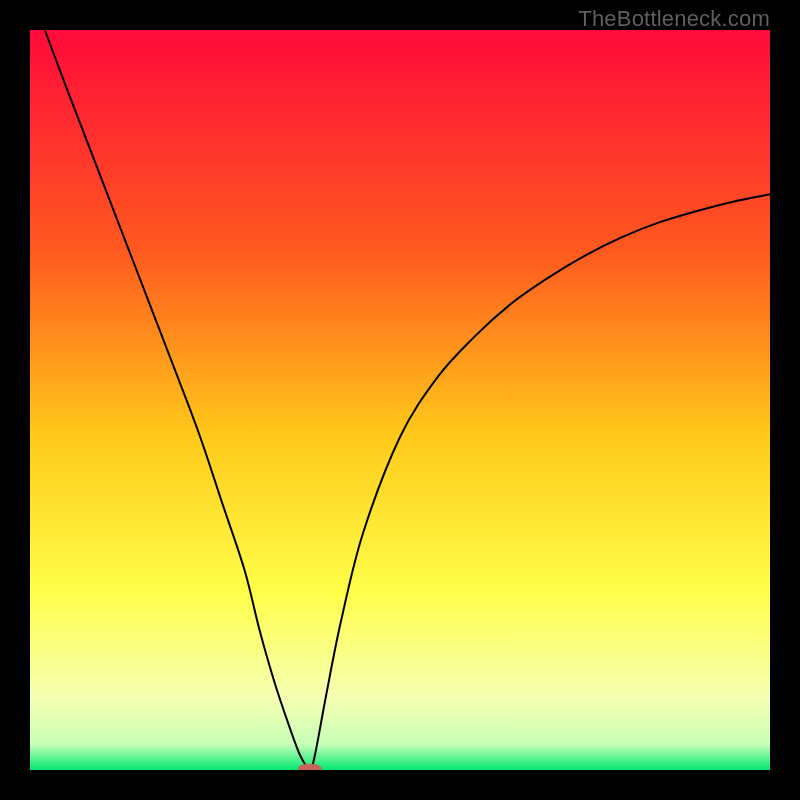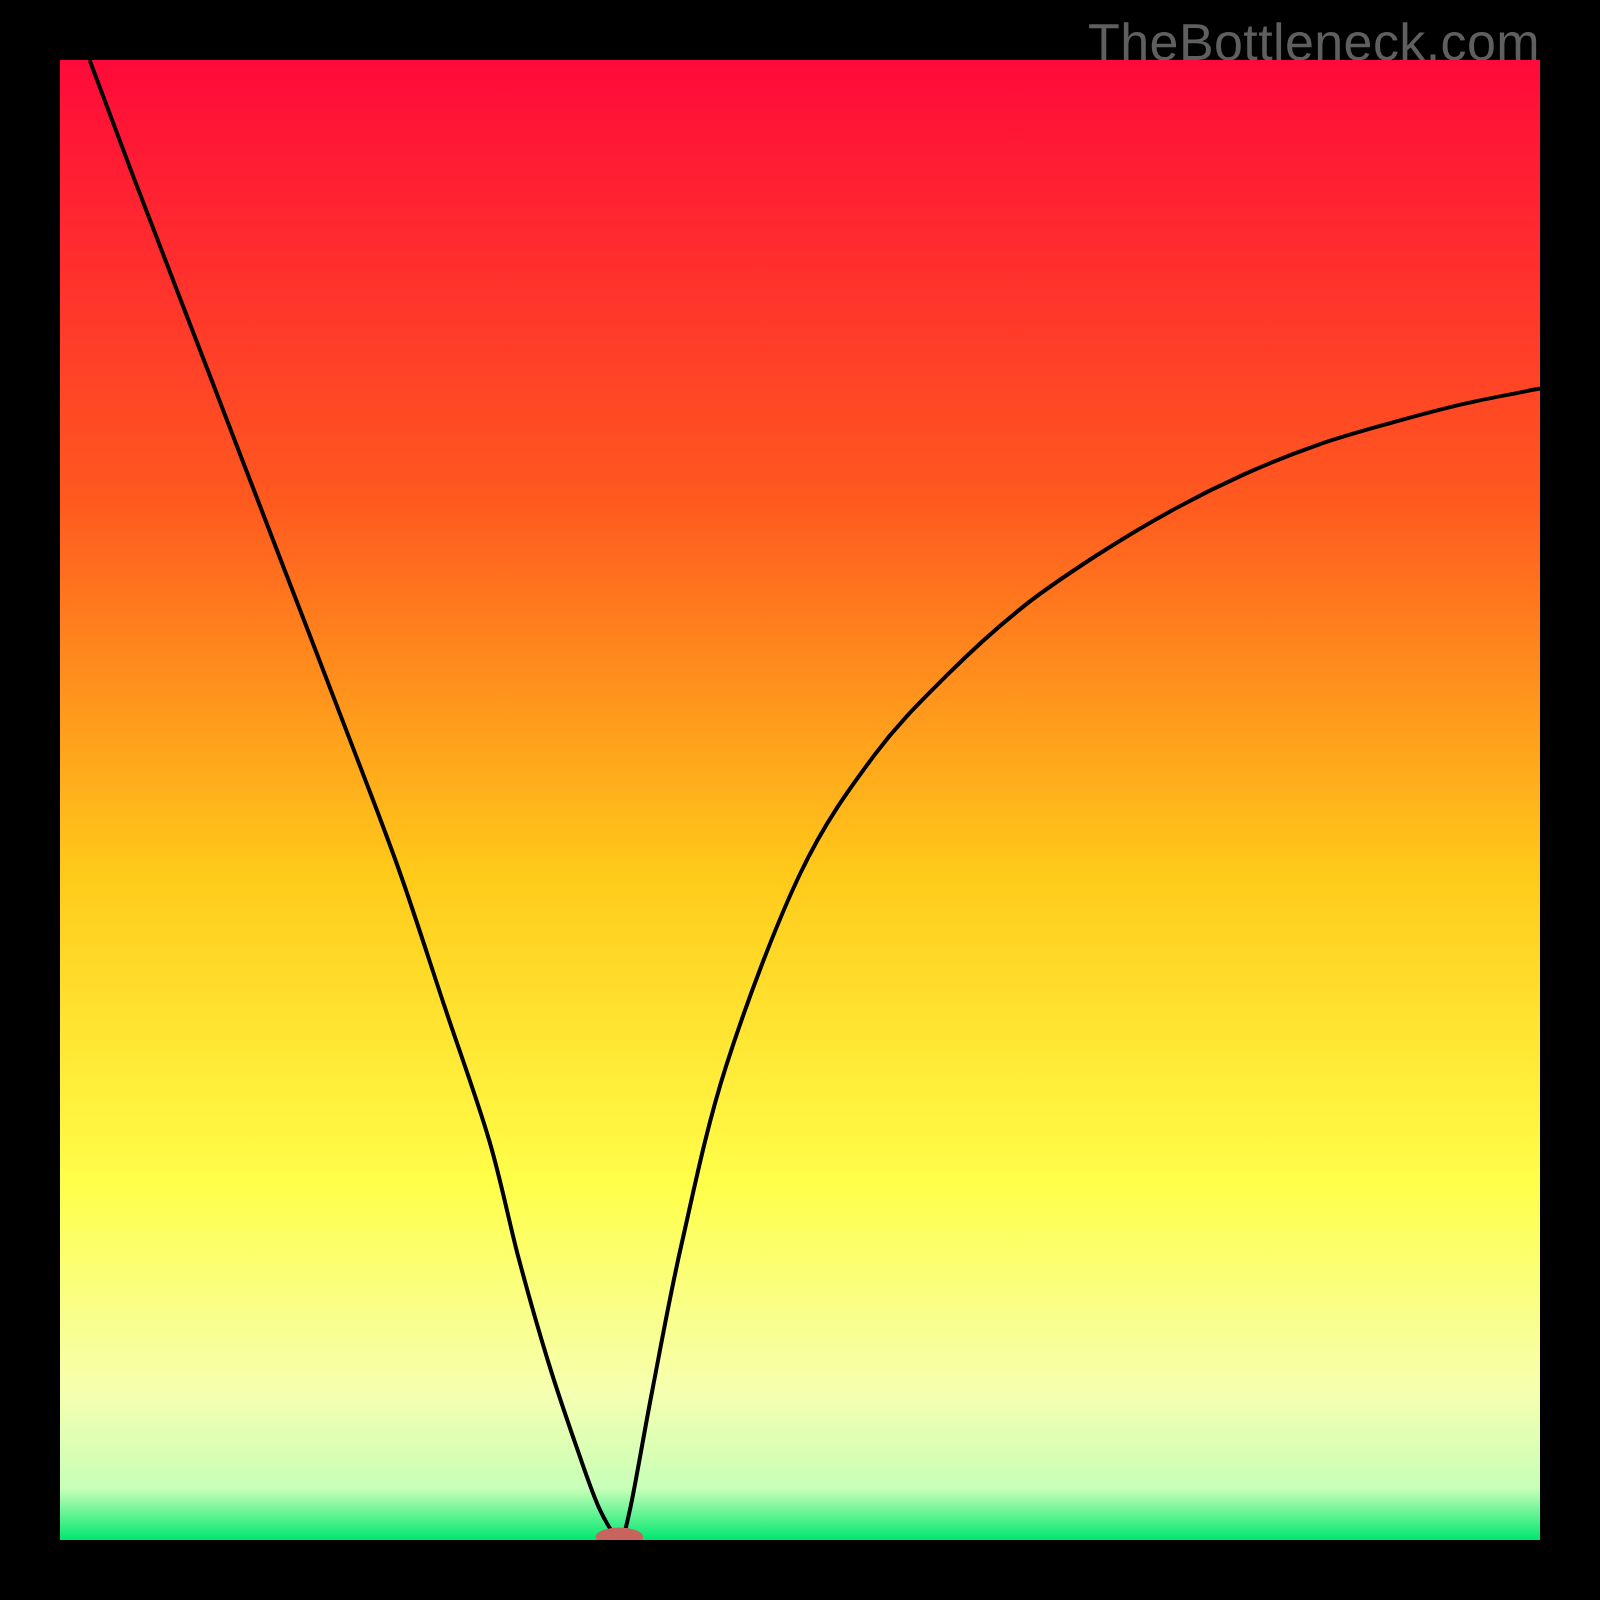--- a/index.html
+++ b/index.html
@@ -24,21 +24,21 @@
     left: 0;
     top: 0;
     width: 740px;
     height: 740px;
   }
   .watermark {
     position: absolute;
     top: 6px;
     right: 30px;
     color: #5f5f5f;
-    font-size: 26px;
+    font-size: 22px;
     font-weight: 500;
     letter-spacing: 0.2px;
   }
   svg { display: block; }
 </style>
 </head>
 <body>
 
 <div class="watermark">TheBottleneck.com</div>
 

